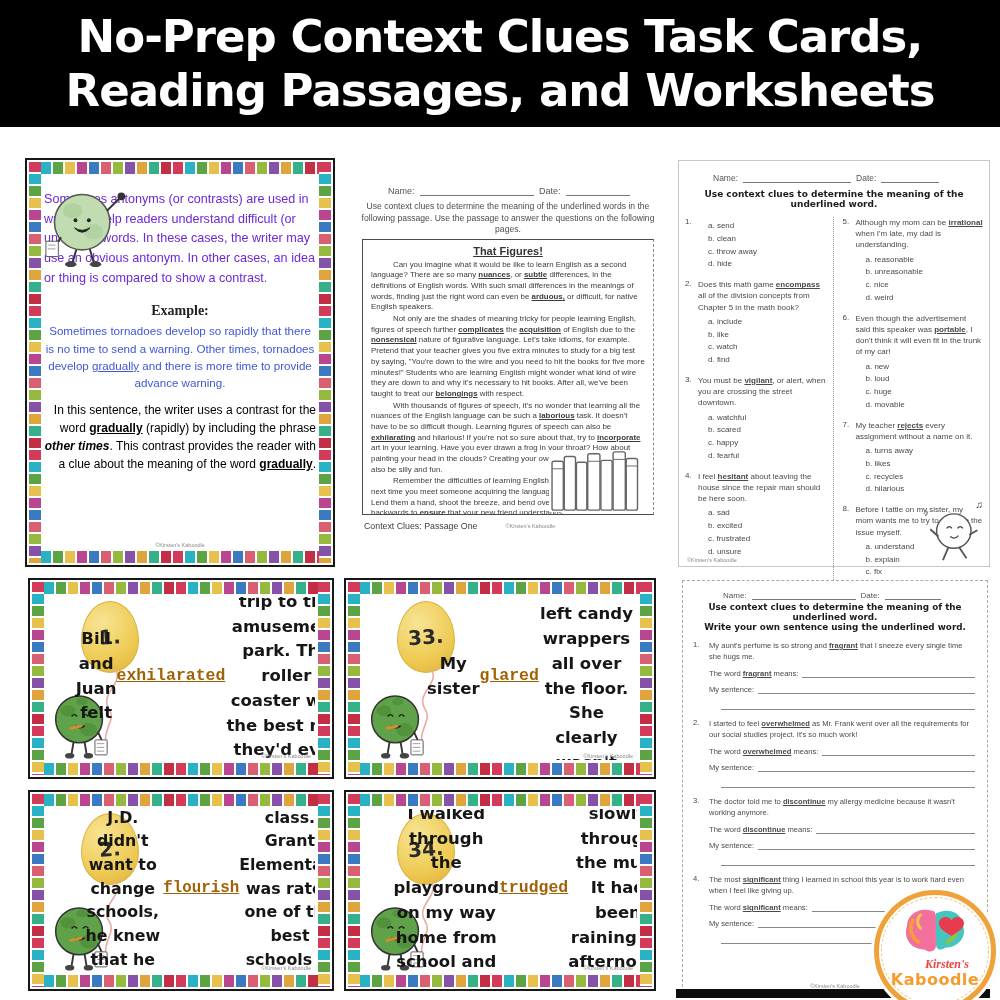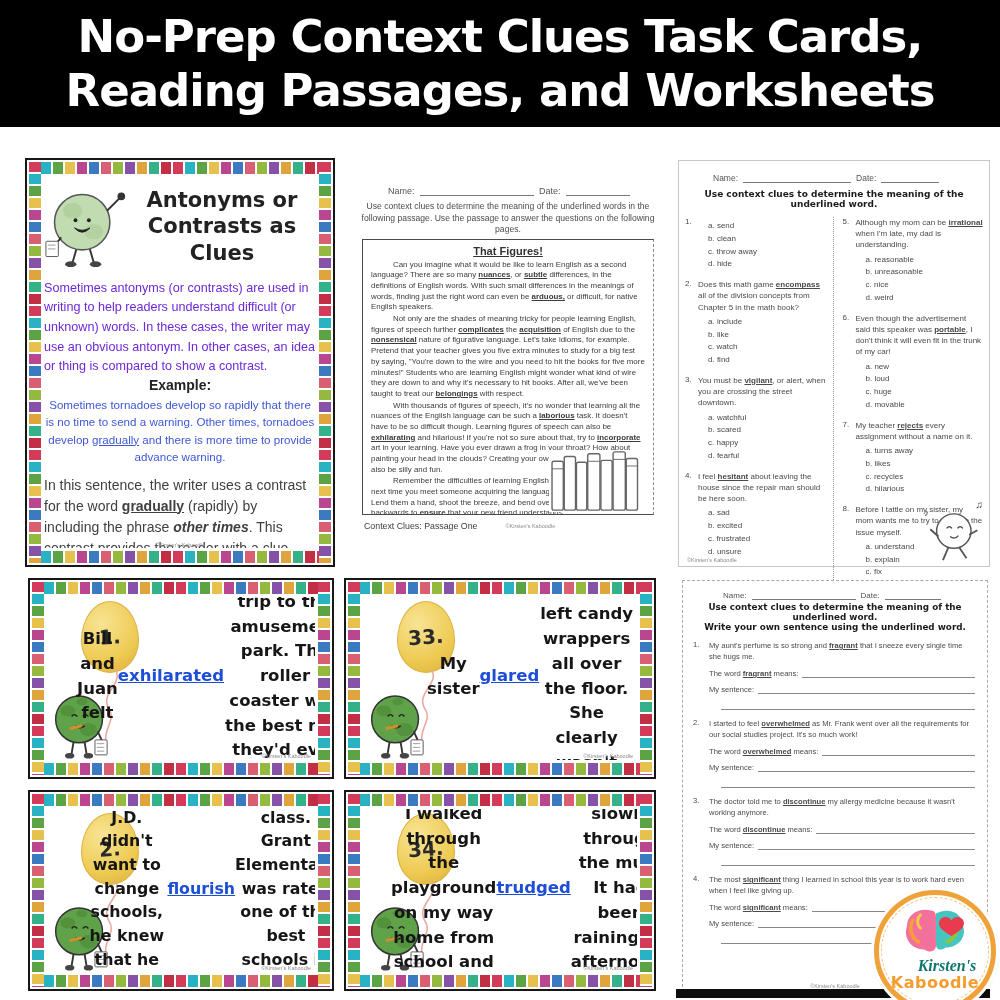--- a/index.html
+++ b/index.html
@@ -26,30 +26,30 @@
     #e6c14e 36px 46px,#fff 46px 48px,#b8478f 48px 58px,#fff 58px 60px,#3b79c0 60px 70px,#fff 70px 72px,
     #d95f72 72px 82px,#fff 82px 84px,#95b83f 84px 94px,#fff 94px 96px,#8552a8 96px 106px,#fff 106px 108px,
     #e0a43c 108px 118px,#fff 118px 120px,#35b089 120px 130px,#fff 130px 132px,#c22f44 132px 142px,#fff 142px 144px);}
   .mzt{top:2px;} .mzb{bottom:2px;} .mzl{left:2px;} .mzr{right:2px;}
   .mcontent{position:absolute;inset:17px;overflow:hidden;}
 
   
   .poster-title{margin-left:84px;text-align:center;font-weight:800;font-size:21px;line-height:1.25;
                 font-family:"DejaVu Sans",sans-serif;padding-top:10px;}
   .poster-body{margin-top:13px;font-size:12.6px;line-height:1.56;color:#6d28d9;}
-  .poster-exh{margin-top:0;text-align:center;font-weight:800;font-size:14px;font-family:Liberation Sans, sans-serif;}
+  .poster-exh{margin-top:15px;text-align:center;font-weight:800;font-size:14px;font-family:Liberation Serif, serif;}
   .poster-ex{margin-top:3px;text-align:center;font-size:11.6px;line-height:1.5;color:#3f57d6;}
-  .poster-conc{margin-top:9px;text-align:left;font-size:14px;line-height:1.5;color:#404040;}
+  .poster-conc{margin-top:9px;text-align:right;font-size:12px;line-height:1.5;color:#000000;}
   .credit{font-size:5.5px;color:#8a8a8a;}
 
   
   .sg-u{font-weight:bold;text-decoration:underline;}
   .sg-u2{text-decoration:underline;}
   .sg-i{font-style:italic;font-weight:bold;}
-  .sg-red{color:#1d4ed8;text-decoration:underline;}
+  .sg-red{color:#a16207;text-decoration:underline;font-family:Liberation Mono, monospace;}
 
   
   .sheet{position:absolute;background:#fff;box-sizing:border-box;}
   .ndrow{display:flex;align-items:flex-end;gap:5px;font-size:9px;color:#555;}
   .bl{display:inline-block;border-bottom:1px solid #777;height:9px;}
   .grow{flex:1;}
   .instr{font-size:8.6px;color:#4c4c4c;text-align:center;line-height:1.35;margin-top:4px;}
   .pbox{margin:3px 10px 0;border:1.5px solid #4a4a4a;border-right:1.5px dashed #888;
         padding:5px 8px 18px;position:relative;height:276px;box-sizing:border-box;overflow:hidden;}
   .ptitle{text-align:center;font-weight:bold;font-size:11px;text-decoration:underline;color:#333;margin-bottom:3px;}
@@ -98,21 +98,21 @@
 
   
   .note{position:absolute;font-size:10px;color:#333;}
 
   
   .logo{left:874px;top:890px;width:112px;height:112px;border-radius:50%;background:#fff;
         border:5px solid #f0a23a;box-shadow:0 0 0 3px #fff,0 1px 4px rgba(0,0,0,.25);
         display:flex;flex-direction:column;align-items:center;overflow:hidden;}
   .logo-inner{position:absolute;inset:2px;border:1px dashed #f3c47e;border-radius:50%;}
   .logo-kirstens{font-family:"Liberation Serif",serif;font-style:italic;font-weight:bold;
-                 font-size:16px;color:#0f766e;margin-top:-6px;margin-left:24px;}
+                 font-size:12px;color:#ef4444;margin-top:-6px;margin-left:24px;}
   .logo-kaboodle{font-family:"DejaVu Sans",sans-serif;font-weight:800;font-size:16px;color:#f59c2f;
                  margin-top:-2px;letter-spacing:0.5px;}
   .strip{left:676px;top:989px;width:314px;height:9px;background:#0d0d0d;}
 </style>
 </head>
 <body>
 
 <div class="abs banner">
   <div>No-Prep Context Clues Task Cards,</div>
   <div>Reading Passages, and Worksheets</div>
@@ -135,24 +135,20 @@
       <circle cx="33" cy="40" r="2" fill="#222"></circle>
       <circle cx="47" cy="40" r="2" fill="#222"></circle>
       <path d="M32 48 q8 9 16 0 q-8 5 -16 0" fill="#222" stroke="#222"></path>
       <line x1="66" y1="30" x2="79" y2="17" stroke="#333" stroke-width="2"></line>
       <circle cx="81" cy="15" r="4" fill="#333"></circle>
       <line x1="18" y1="58" x2="10" y2="68" stroke="#333" stroke-width="2"></line>
       <rect x="2" y="62" width="13" height="16" fill="#fff" stroke="#555" rx="1"></rect>
       <line x1="4" y1="66" x2="12" y2="66" stroke="#999"></line>
       <line x1="4" y1="70" x2="12" y2="70" stroke="#999"></line>
     </svg>
-    <div class="poster-title">
-      <div>Antonyms or</div>
-      <div>Contrasts as Clues</div>
-    </div>
     <div class="poster-body">Sometimes antonyms (or contrasts) are used in writing to help readers understand difficult (or unknown) words.  In these cases, the writer may use an obvious antonym.  In other cases, an idea or thing is compared to show a contrast.</div>
     <div class="poster-exh">Example:</div>
     <div class="poster-ex"><span>Sometimes tornadoes develop so rapidly that there is no time to send a warning.  Other times, tornadoes develop </span><span class="sg-u2">gradually</span><span> and there is more time to provide advance warning.</span></div>
     <div class="poster-conc"><span>In this sentence, the writer uses a contrast for the word </span><span class="sg-u">gradually</span><span> (rapidly) by including the phrase </span><span class="sg-i">other times</span><span>. This contrast provides the reader with a clue about the meaning of the word </span><span class="sg-u">gradually</span><span>.</span></div>
     <div class="abs credit" style="left:0;right:0;bottom:0;text-align:center;">©Kirsten's Kaboodle</div>
   </div>
 </div>
 
 <div class="sheet" style="left:352px;top:158px;width:312px;height:414px;">
   <div class="ndrow" style="margin:28px 34px 0 36px;">

